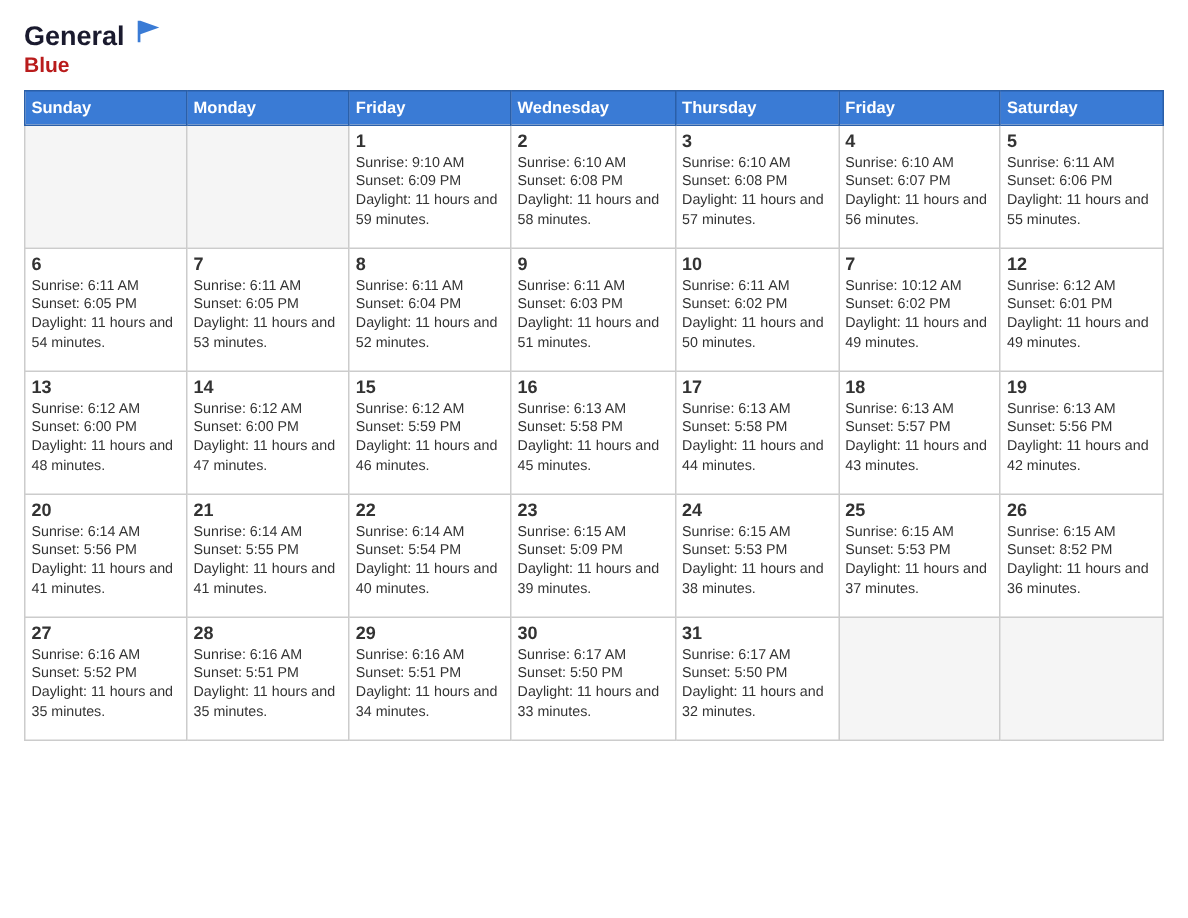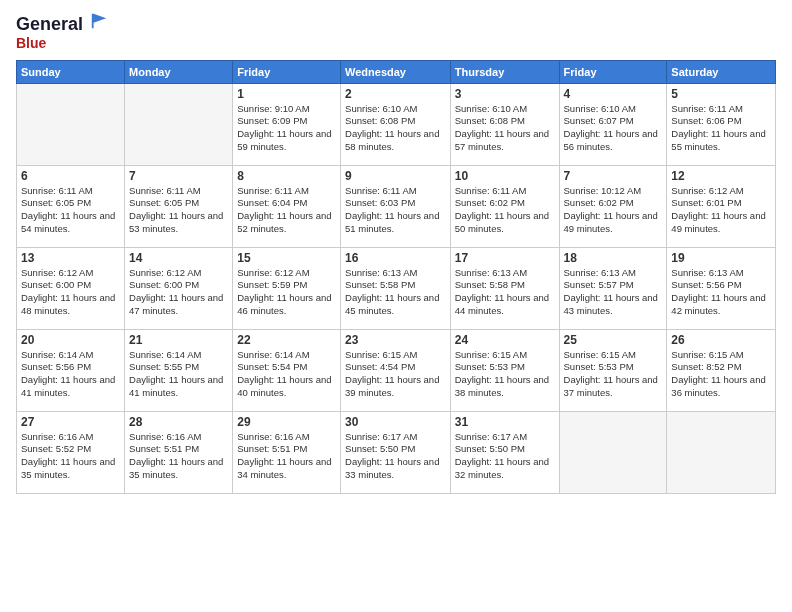--- a/index.html
+++ b/index.html
@@ -260,21 +260,21 @@
           </td>
           <td>
             <span class="day-number">22</span>
             <div class="day-info">Sunrise: 6:14 AM
 Sunset: 5:54 PM
 Daylight: 11 hours and 40 minutes.</div>
           </td>
           <td>
             <span class="day-number">23</span>
             <div class="day-info">Sunrise: 6:15 AM
-Sunset: 4:54 PM
+Sunset: 5:09 PM
 Daylight: 11 hours and 39 minutes.</div>
           </td>
           <td>
             <span class="day-number">24</span>
             <div class="day-info">Sunrise: 6:15 AM
 Sunset: 5:53 PM
 Daylight: 11 hours and 38 minutes.</div>
           </td>
           <td>
             <span class="day-number">25</span>

